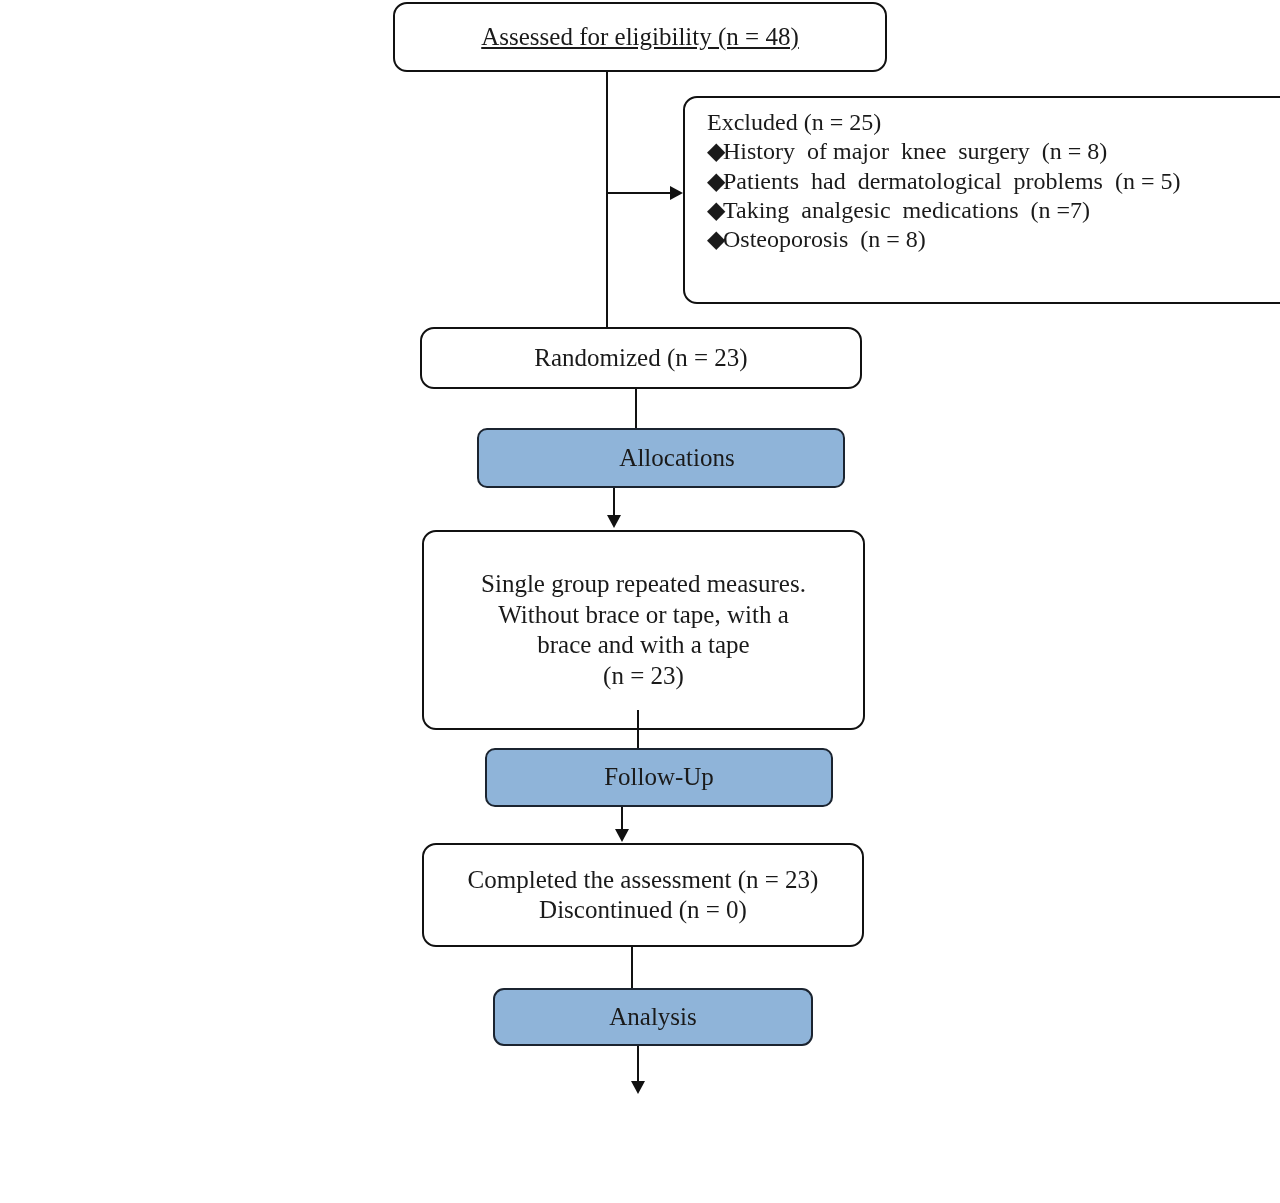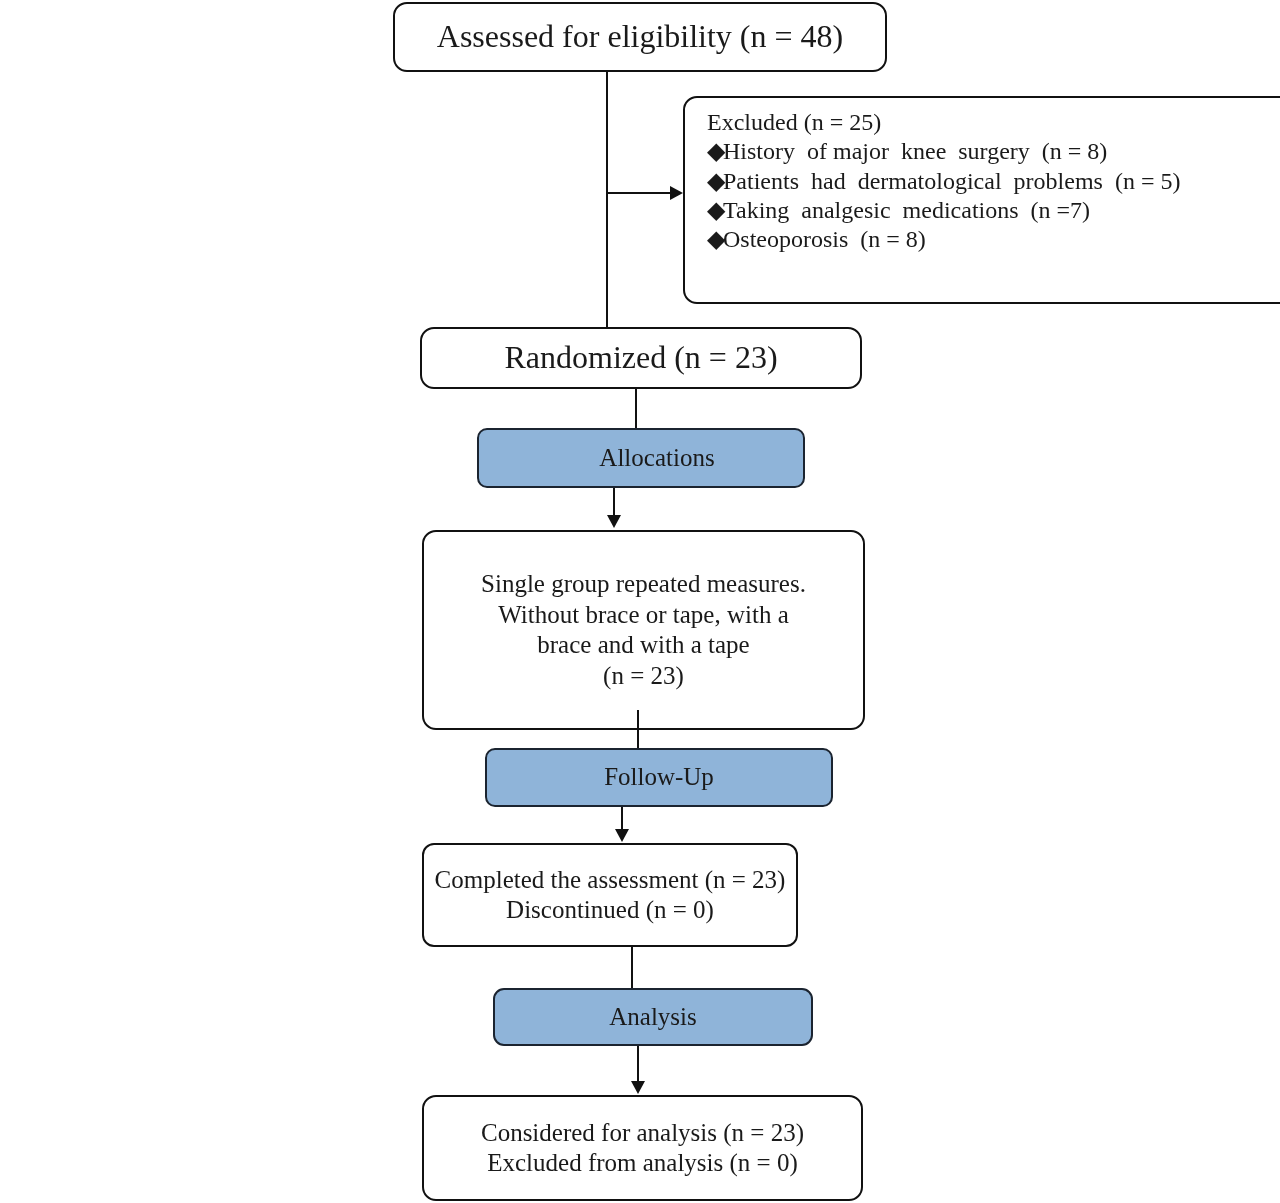--- a/index.html
+++ b/index.html
@@ -78,46 +78,46 @@
     border-bottom: 7px solid transparent;
     border-left: 13px solid #111111;
   }
 </style>
 </head>
 <body>
 
 <div id="canvas">
 
 
-  <div class="node" style="left:393px; top:2px; width:494px; height:70px; font-size:32px;">
+  <div class="node" style="left:393px; top:2px; width:494px; height:70px; font-size:25px;text-decoration:underline;">
     <span class="txt">Assessed  for eligibility   (n = 48)</span>
   </div>
 
   <div class="connector v-line" style="left:606px; top:72px; height:255px;"></div>
 
   <div class="connector h-line" style="left:606px; top:192px; width:66px;"></div>
   <div class="arrow-right" style="left:670px; top:186px;"></div>
 
   <div class="node left-align" style="left:683px; top:96px; width:620px; height:208px; font-size:24px; padding:10px 0 0 0; align-items:flex-start;">
     <div class="bullet-list">
       <span class="bullet-line">Excluded (n = 25)</span>
       <span class="bullet-line"><span class="dia">◆</span><span>History  of major  knee  surgery  (n = 8)</span></span>
       <span class="bullet-line"><span class="dia">◆</span><span>Patients  had  dermatological  problems  (n = 5)</span></span>
       <span class="bullet-line"><span class="dia">◆</span><span>Taking  analgesic  medications  (n =7)</span></span>
       <span class="bullet-line"><span class="dia">◆</span><span>Osteoporosis  (n = 8)</span></span>
     </div>
   </div>
 
-  <div class="node" style="left:420px; top:327px; width:442px; height:62px; font-size:32px;">
+  <div class="node" style="left:420px; top:327px; width:442px; height:62px; font-size:25px;">
     <span class="txt">Randomized  (n = 23)</span>
   </div>
 
   <div class="connector v-line" style="left:635px; top:389px; height:40px;"></div>
 
-  <div class="node stage" style="left:477px; top:428px; width:328px; height:60px; font-size:25px;padding-left:32px;">
+  <div class="node stage" style="left:477px; top:428px; width:368px; height:60px; font-size:25px;padding-left:32px;">
     <span class="txt">Allocations</span>
   </div>
 
   <div class="connector v-line" style="left:613px; top:488px; height:30px;"></div>
   <div class="arrow-down" style="left:607px; top:515px;"></div>
 
   <div class="node" style="left:422px; top:530px; width:443px; height:200px; font-size:25px;">
     <span class="txt">Single group repeated measures.
 Without brace or tape, with a
 brace and with a tape
@@ -126,32 +126,28 @@
 
   <div class="connector v-line" style="left:637px; top:710px; height:40px;"></div>
 
   <div class="node stage" style="left:485px; top:748px; width:348px; height:59px; font-size:25px;">
     <span class="txt">Follow-Up</span>
   </div>
 
   <div class="connector v-line" style="left:621px; top:807px; height:25px;"></div>
   <div class="arrow-down" style="left:615px; top:829px;"></div>
 
-  <div class="node" style="left:422px; top:843px; width:376px; height:104px; font-size:25px;border-radius:12px;">
+  <div class="node" style="left:422px; top:843px; width:442px; height:104px; font-size:25px;">
     <span class="txt">Completed  the assessment  (n = 23)
 Discontinued  (n = 0)</span>
   </div>
 
   <div class="connector v-line" style="left:631px; top:947px; height:42px;"></div>
 
   <div class="node stage" style="left:493px; top:988px; width:320px; height:58px; font-size:25px;border-radius:11px;">
     <span class="txt">Analysis</span>
   </div>
 
   <div class="connector v-line" style="left:637px; top:1046px; height:38px;"></div>
   <div class="arrow-down" style="left:631px; top:1081px;"></div>
 
-  <div class="node" style="left:422px; top:1095px; width:441px; height:106px; font-size:25px;">
-    <span class="txt">Considered  for analysis  (n = 23)
-Excluded  from analysis  (n = 0)</span>
-  </div>
 
 </div>
 
 </body></html>

